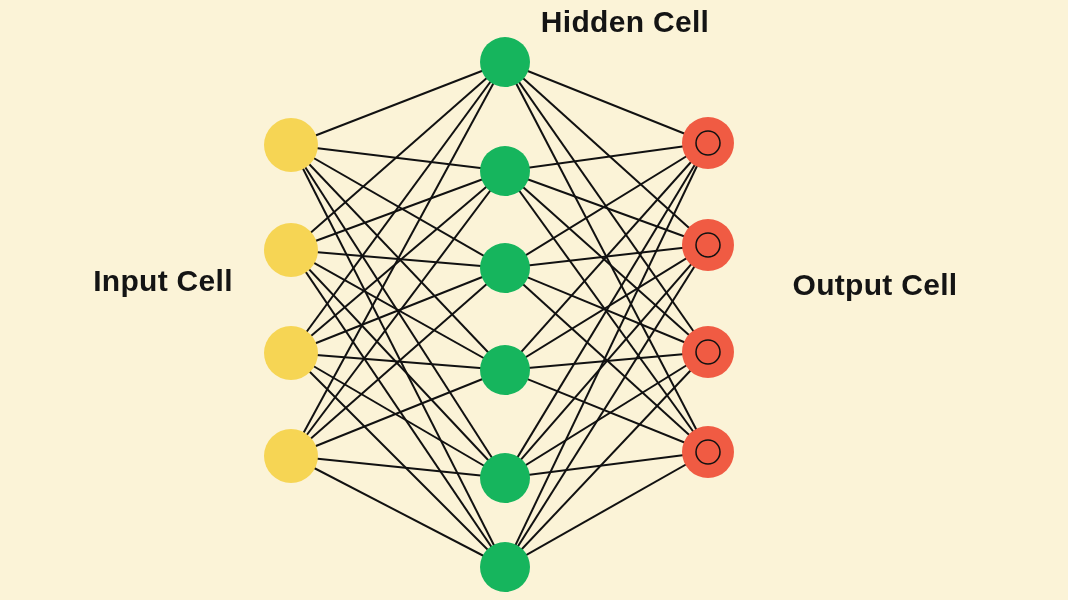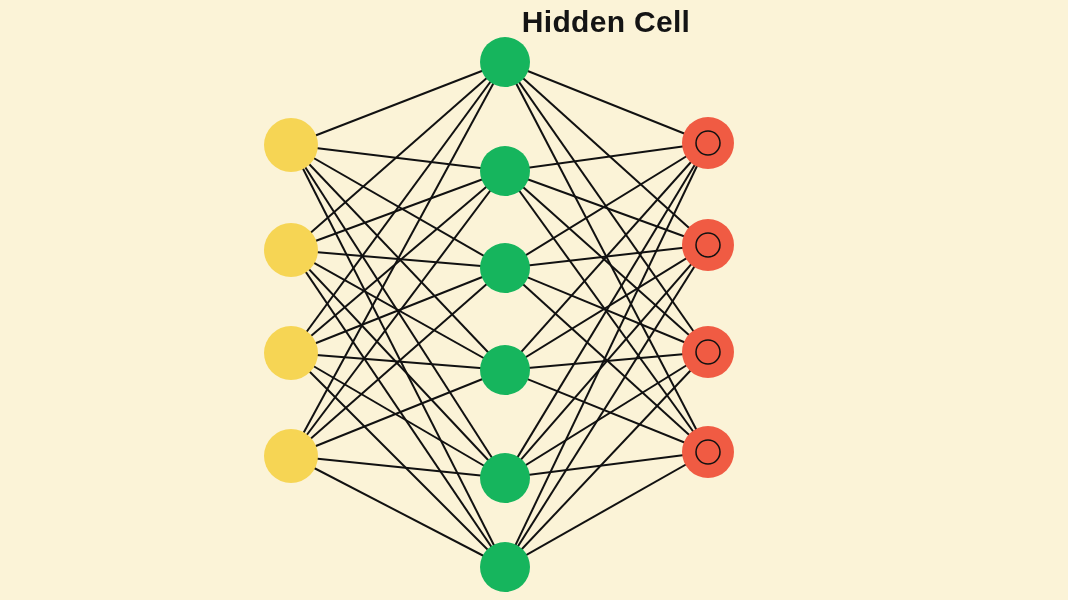--- a/index.html
+++ b/index.html
@@ -26,21 +26,21 @@
       position: absolute;
       transform: translate(-50%, -50%);
       font-weight: 700;
       font-size: 30px;
       color: #141414;
       letter-spacing: 0.3px;
       white-space: nowrap;
       text-align: center;
       line-height: 46px;
     }
-    #label-hidden { left: 606px; top: 22px; text-align: center; }
+    #label-hidden { left: 625px; top: 22px; text-align: center; }
     #label-input  { left: 163px; top: 281px; }
     #label-output { left: 875px; top: 285px; }
   </style>
 </head>
 <body>
 
 <div class="canvas" style="background: rgb(251, 243, 215);">
   <svg class="net-svg" id="net" width="1068" height="600">
       <line x1="291" y1="145" x2="505" y2="62" stroke="#111111" stroke-width="2"></line>
       <line x1="291" y1="145" x2="505" y2="171" stroke="#111111" stroke-width="2"></line>
@@ -105,16 +105,18 @@
       <circle cx="708" cy="245" r="26" fill="#F05B43"></circle>
       <circle cx="708" cy="245" r="12" fill="none" stroke="#111111" stroke-width="1.5"></circle>
       <circle cx="708" cy="352" r="26" fill="#F05B43"></circle>
       <circle cx="708" cy="352" r="12" fill="none" stroke="#111111" stroke-width="1.5"></circle>
       <circle cx="708" cy="452" r="26" fill="#F05B43"></circle>
       <circle cx="708" cy="452" r="12" fill="none" stroke="#111111" stroke-width="1.5"></circle>
     </svg>
 
   <div class="label" id="label-hidden">Hidden Cell</div>
 
+  <div class="label" id="label-input">Input Cell</div>
 
   <div class="label" id="label-output">
+    <div>Output Cell</div>
   </div>
 </div>
 
 </body></html>

